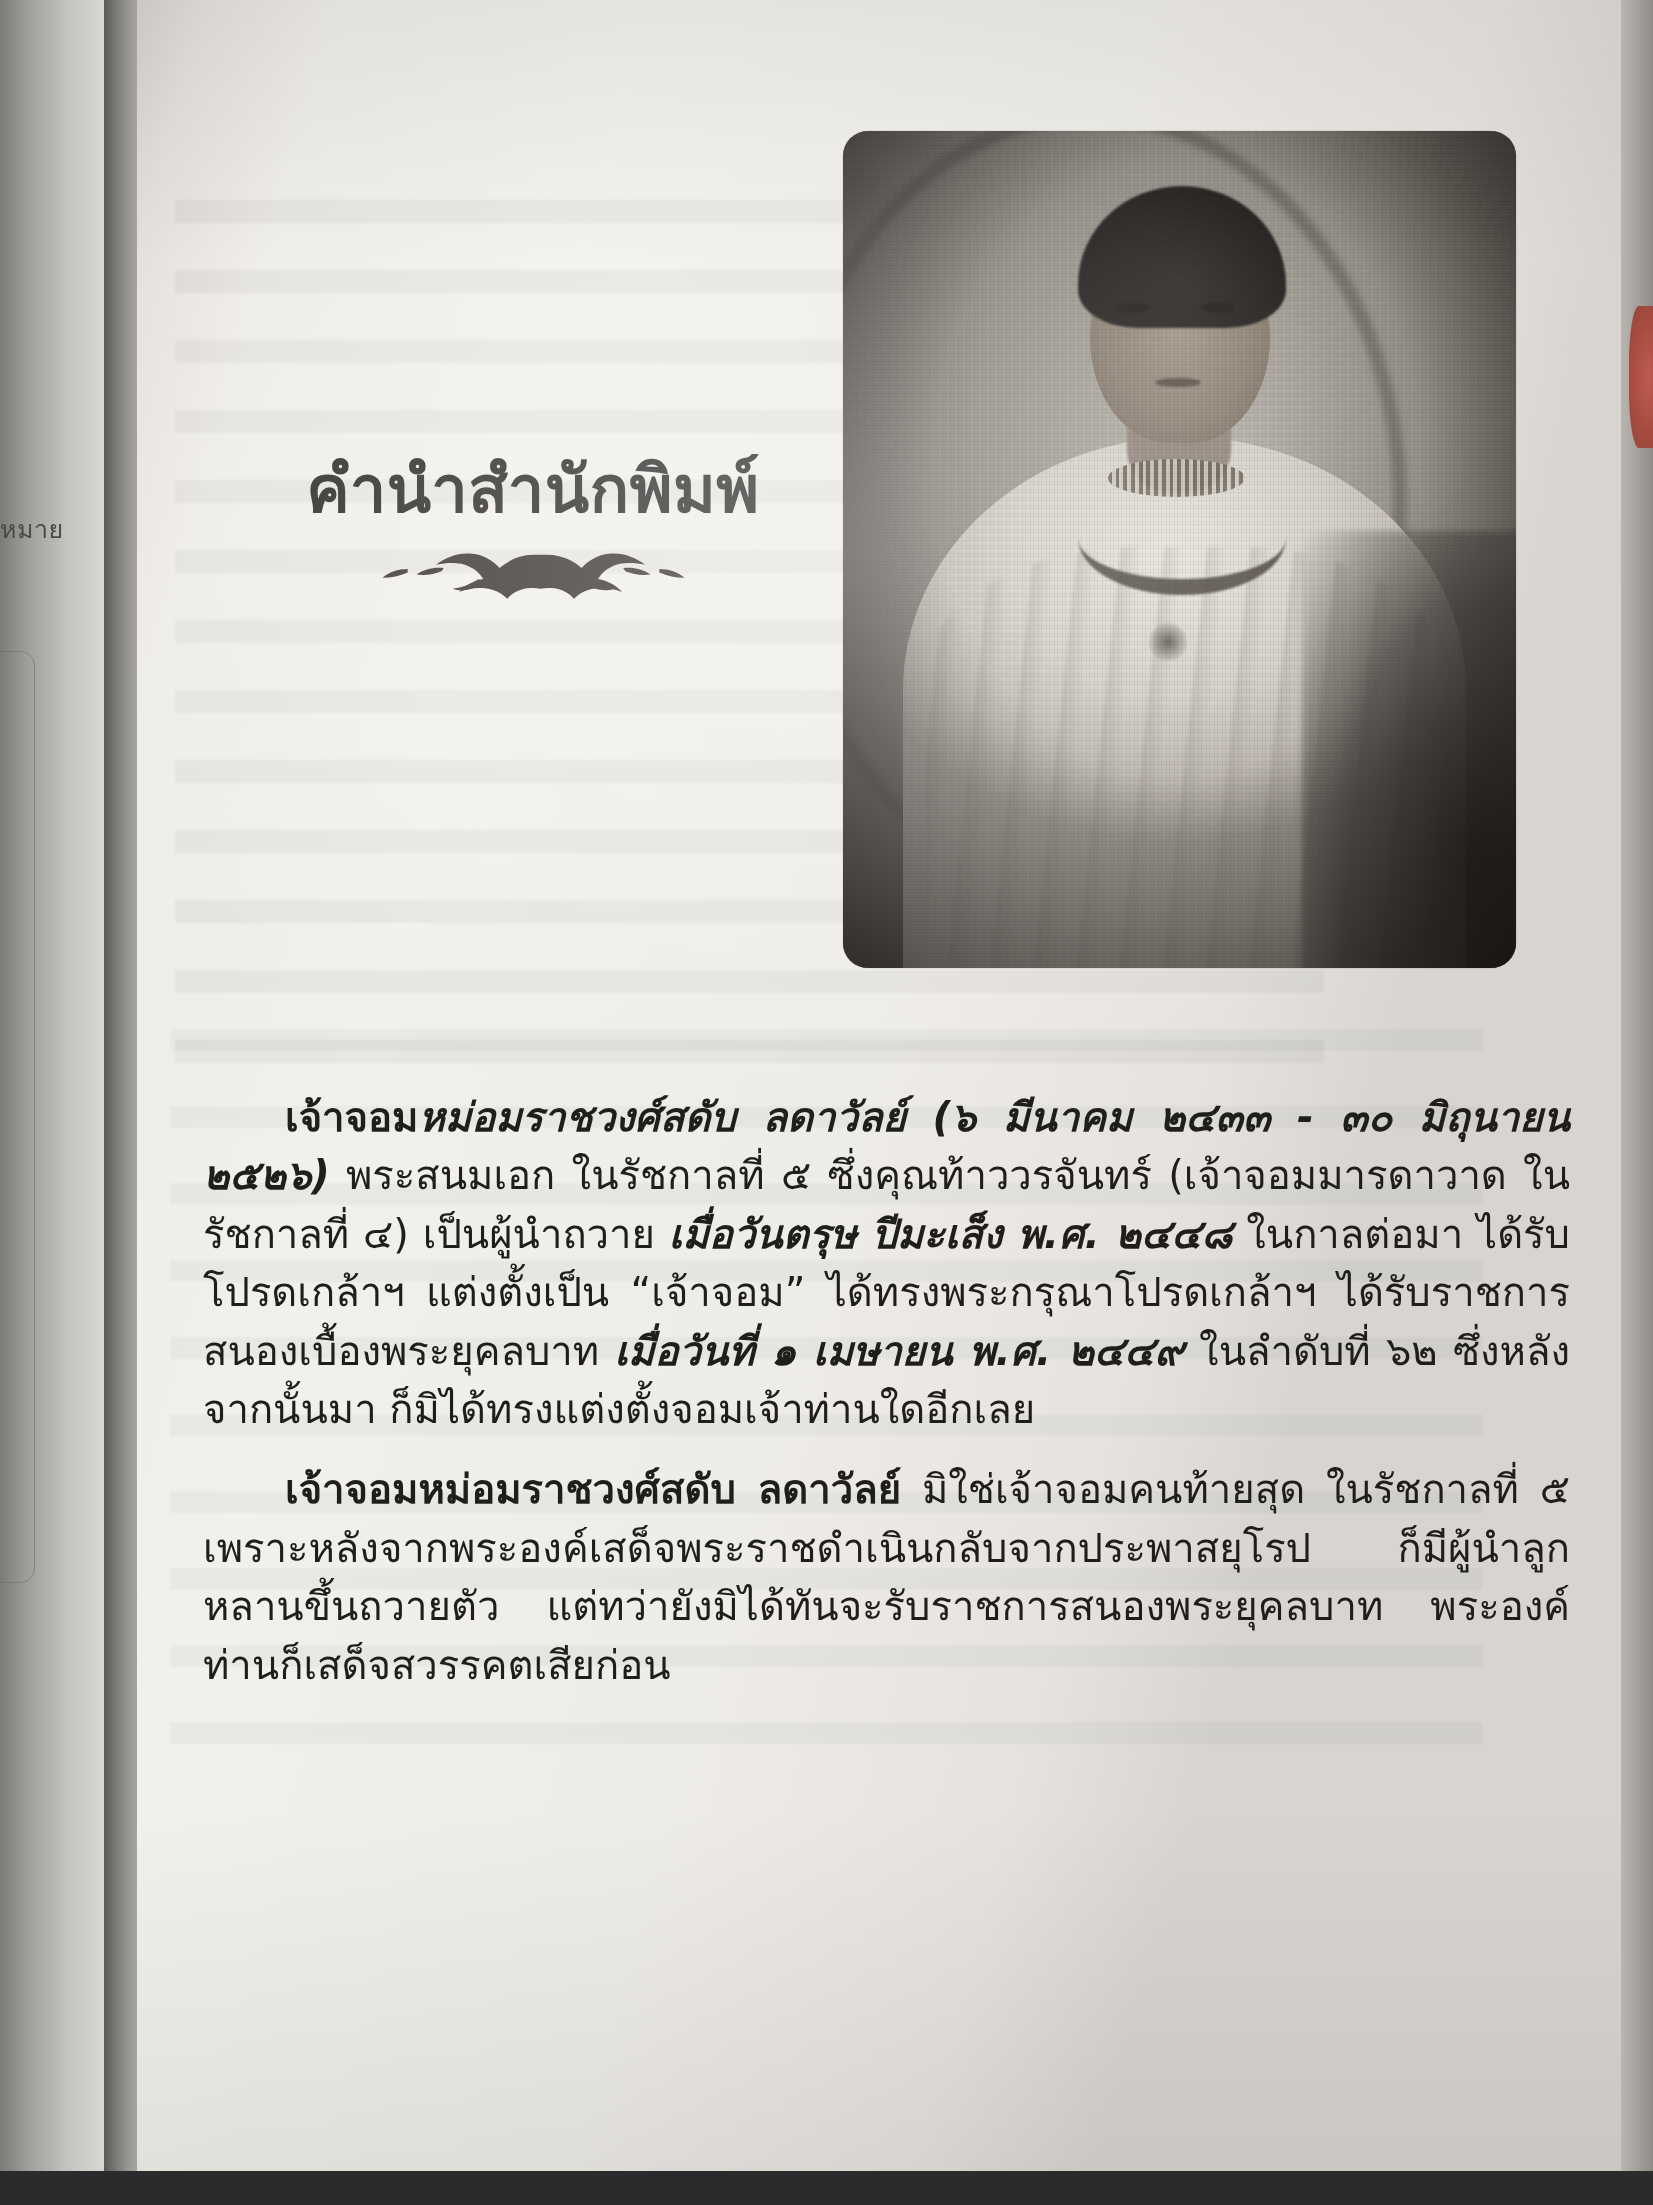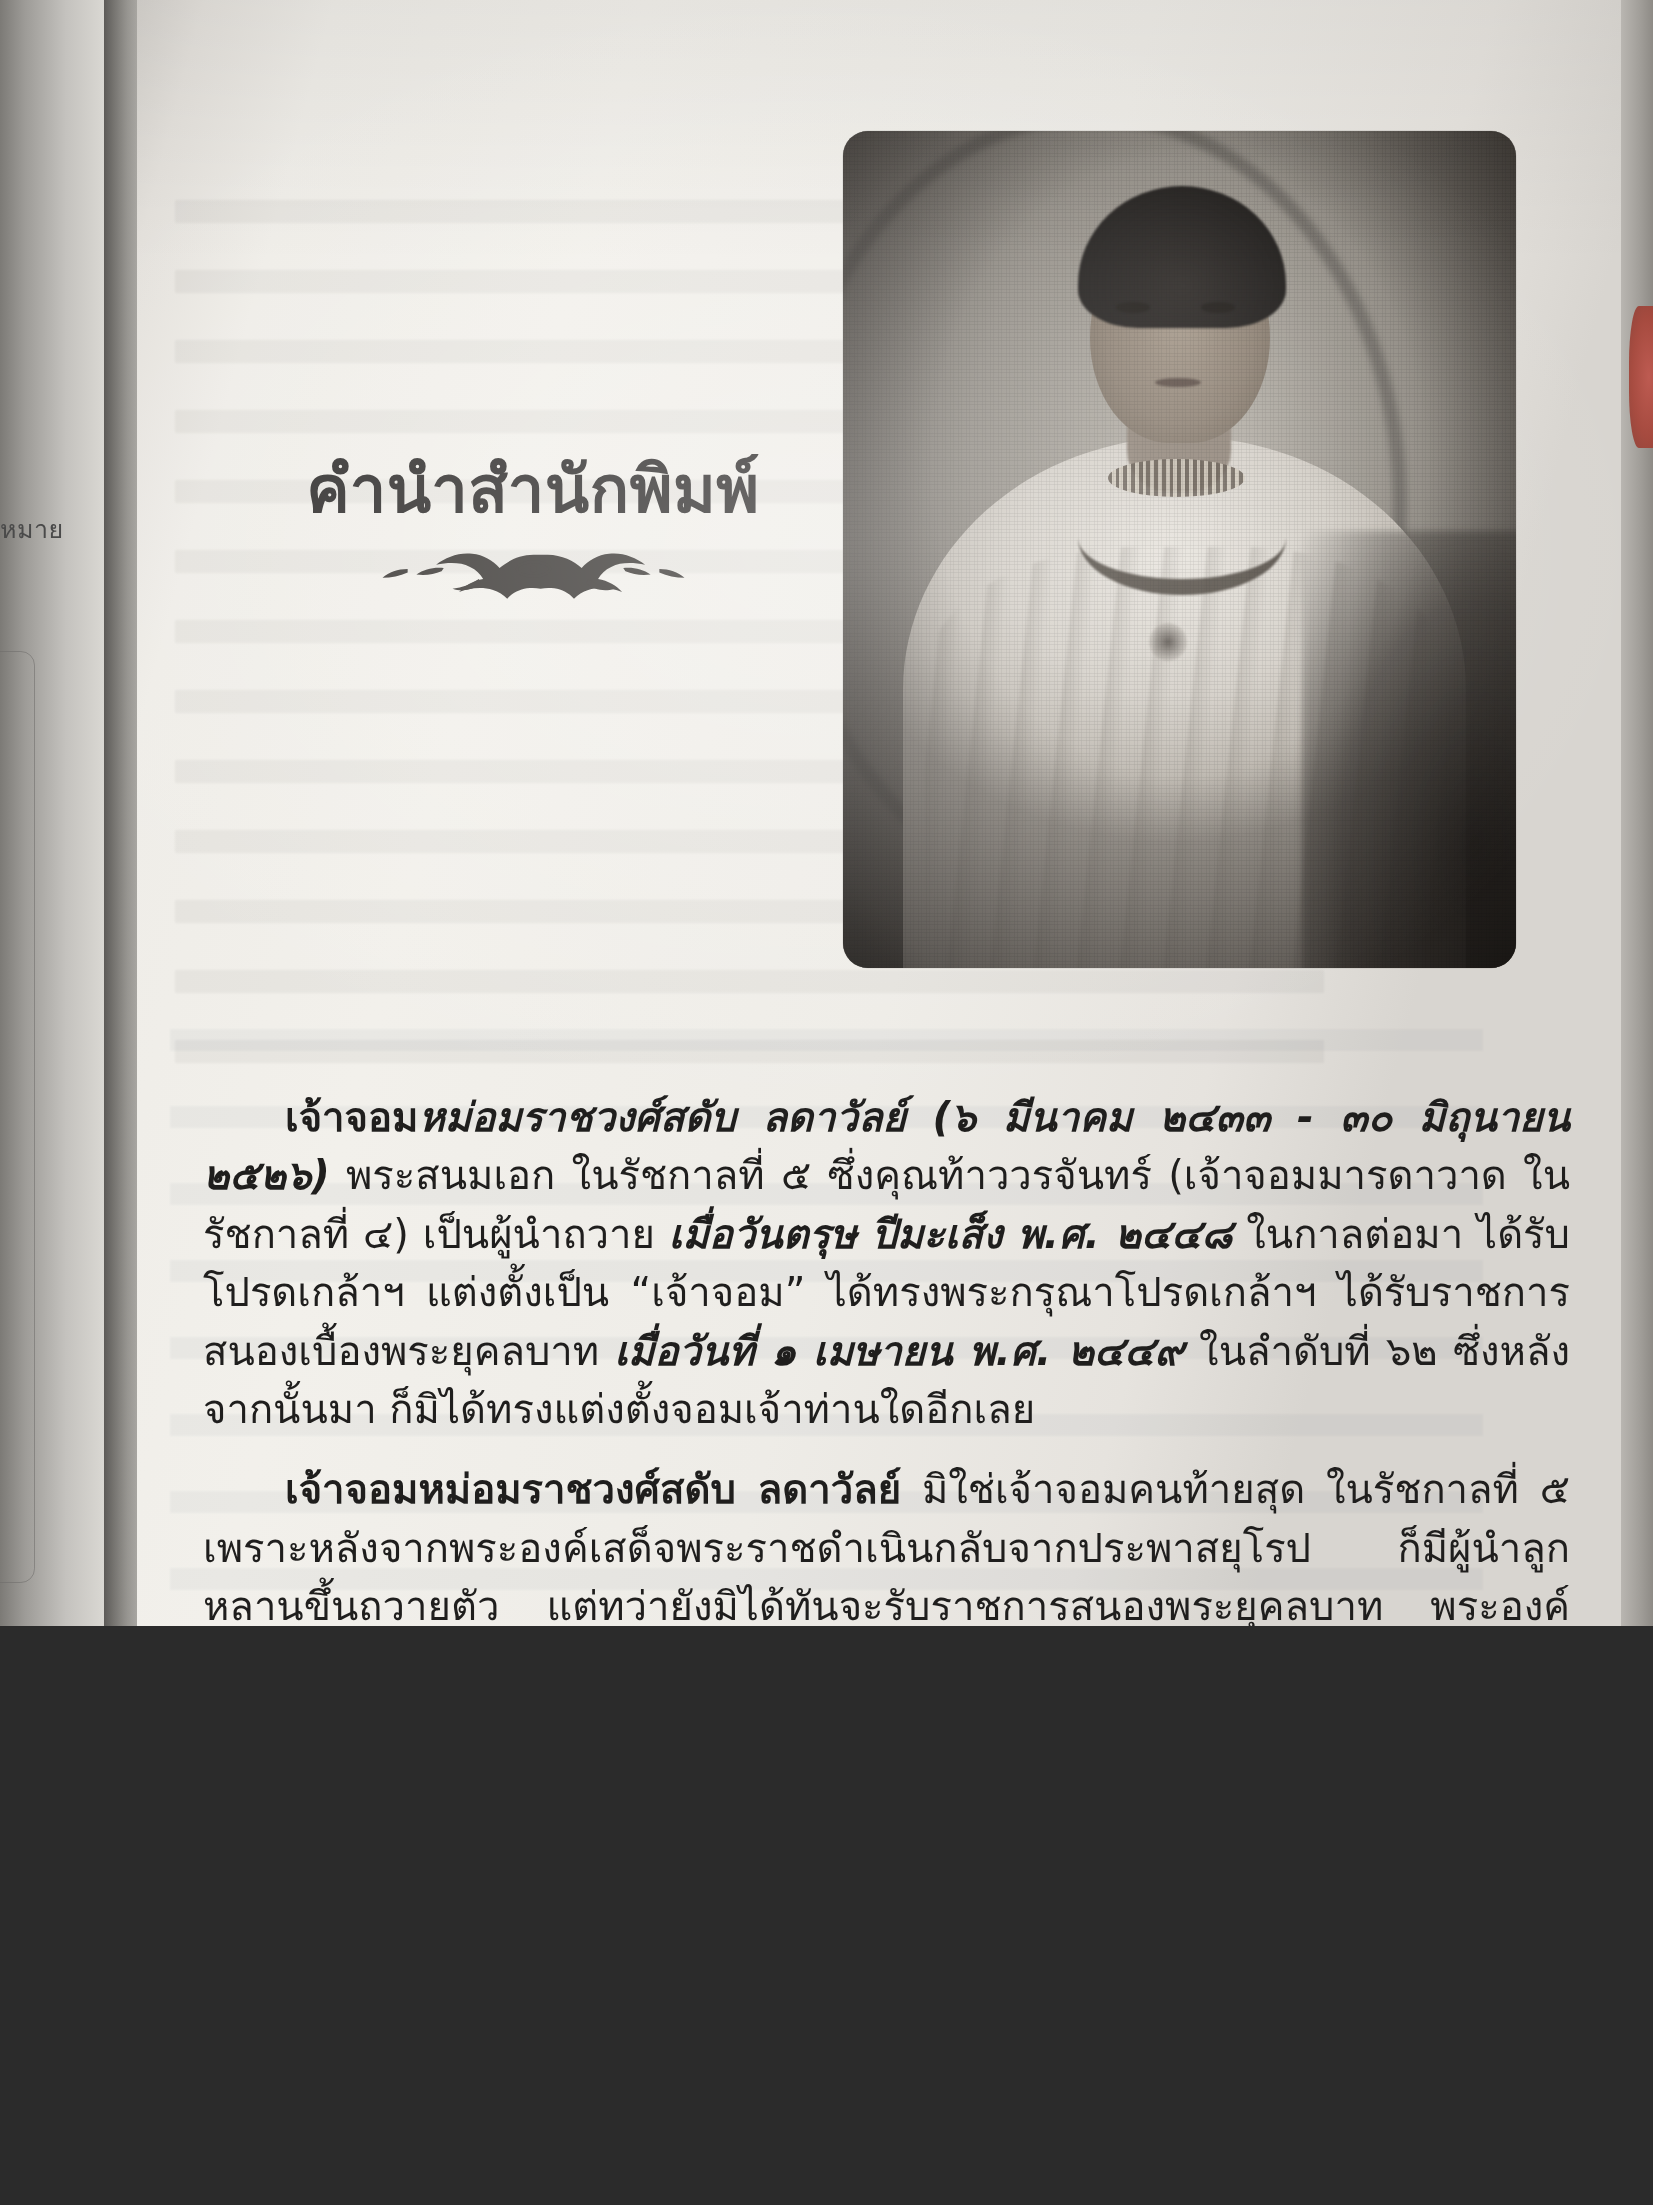--- a/index.html
+++ b/index.html
@@ -11,21 +11,21 @@
     width: 1654px;
     height: 2205px;
     overflow: hidden;
     font-family: "DejaVu Sans", sans-serif;
   }
 
   
   .photo {
     position: relative;
     width: 1654px;
-    height: 1626px;
+    height: 2171px;
     background: #c9c6c0;
     overflow: hidden;
   }
 
   
   .backdrop {
     position: absolute;
     inset: 0;
     background:
       linear-gradient(100deg, #6f6c68 0px, #8a8885 22px, #a8a6a2 49px, #bdbbb7 82px, #cfccc7 115px);

